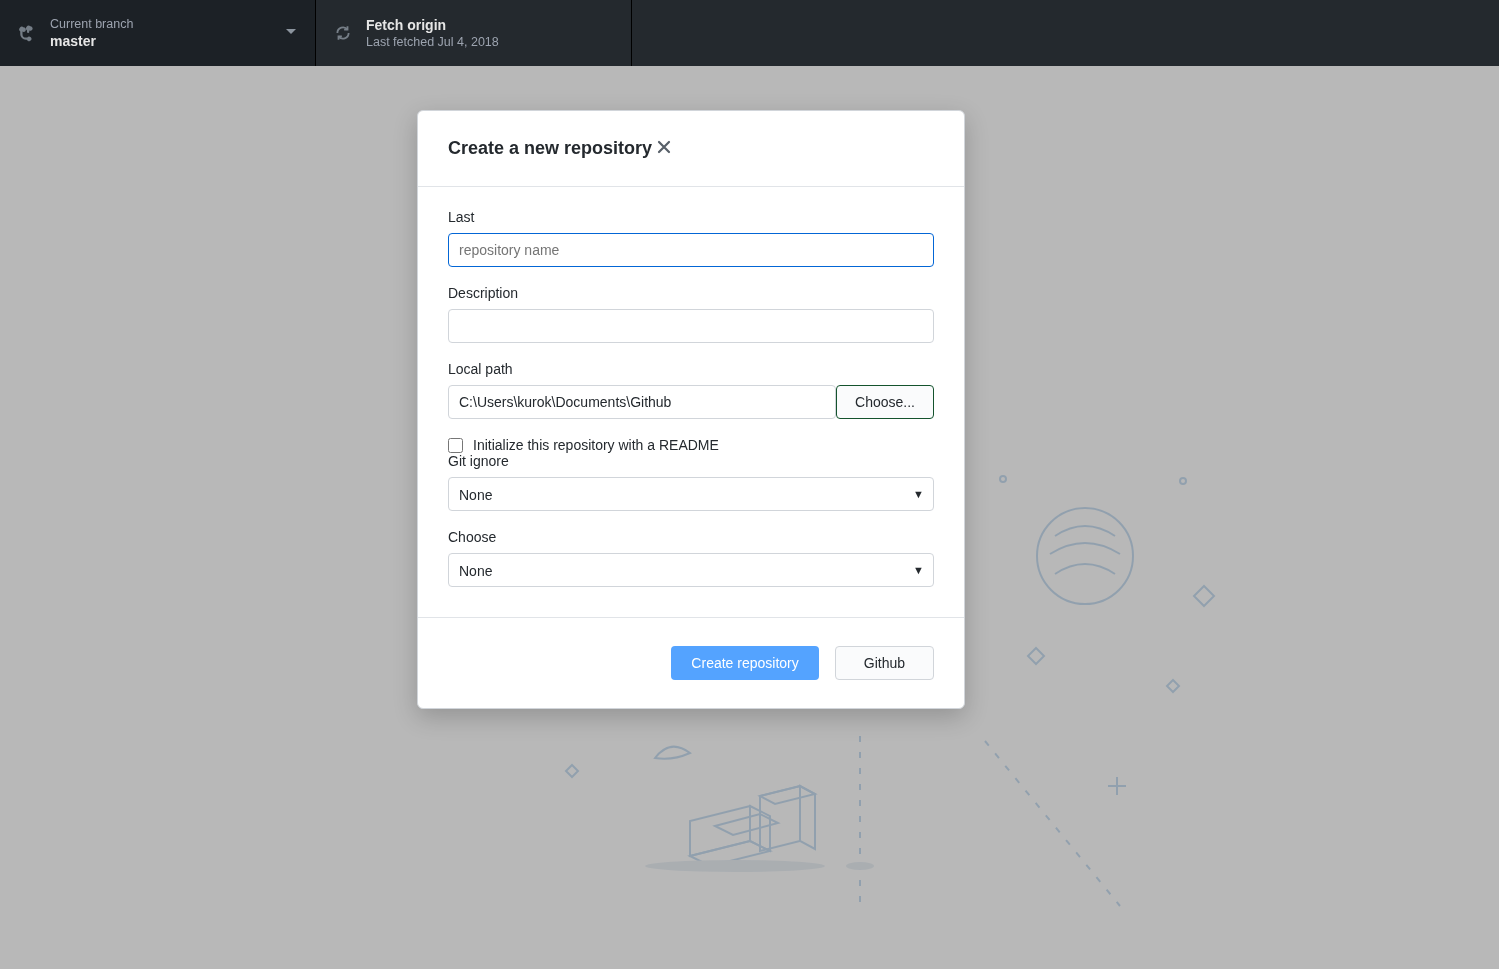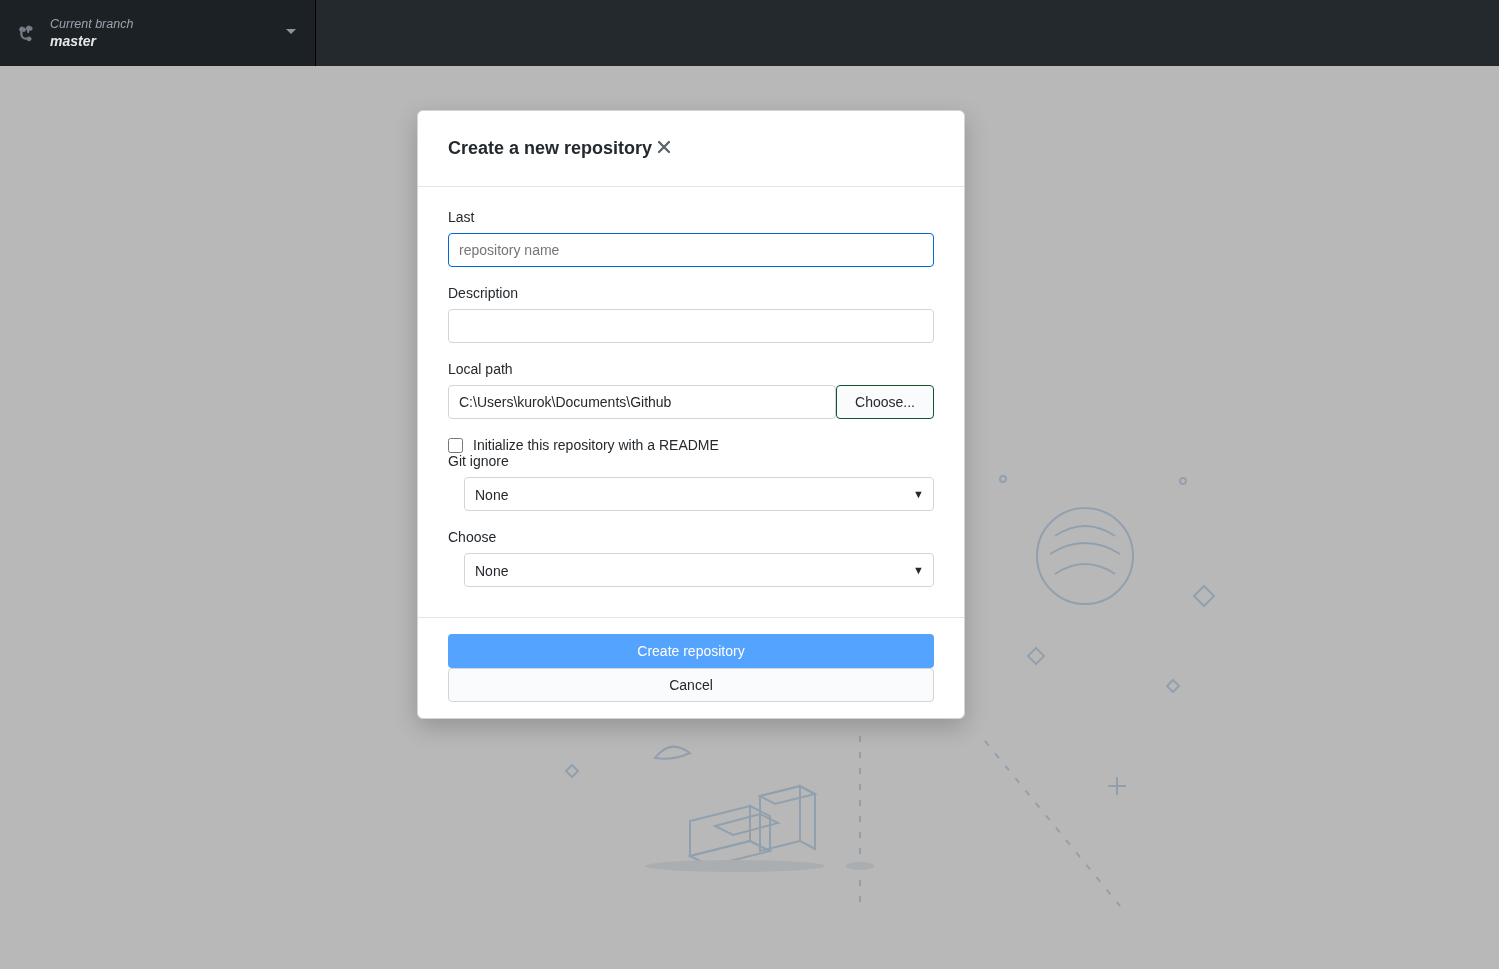--- a/index.html
+++ b/index.html
@@ -16,21 +16,20 @@
     height: 66px;
     background: #24292e;
     color: #fff;
   }
   .toolbar-section {
     display: flex;
     align-items: center;
     padding: 0 18px;
     border-right: 1px solid #000;
     position: relative;
-    font-style: italic;
   }
   .toolbar-section.branch { width: 316px; background:#1c2126; }
   .toolbar-section.fetch { width: 316px; }
   .tb-icon { width: 18px; height: 18px; margin-right: 14px; opacity:.8; }
   .tb-texts { display:flex; flex-direction:column; line-height:1.3; }
   .tb-label { font-size:12.5px; color:#9ca3af; }
   .tb-value { font-size:14px; color:#e6e6e6; font-weight:600; }
   .tb-sub { font-size:12.5px; color:#9ca3af; }
   .tb-caret { position:absolute; right:18px; top:50%; transform:translateY(-50%); color:#8b949e; }
   .backdrop {
@@ -73,27 +72,27 @@
   .path-row .text-input { flex:1; }
   .choose-btn {
     width:98px; height:34px;
     border:1px solid #14532d; border-radius:4px;
     background:#fafbfc; color:#24292e; font-size:14px;
     cursor:pointer;
   }
   .checkbox-row { display:flex; align-items:center; gap:10px; margin-top:6px; }
   .checkbox-row input { width:15px; height:15px; }
   .checkbox-row label { font-size:14px; color:#24292e; }
-  .select-wrap { position:relative;margin-left:16px; }
+  .select-wrap { position:relative; }
   .select-input { appearance:none; -webkit-appearance:none; padding-right:28px; cursor:pointer; background:#fff; }
   .select-caret { position:absolute; right:10px; top:50%; transform:translateY(-50%); pointer-events:none; font-size:11px; color:#24292e; }
   .dialog-footer {
     border-top:1px solid #e1e4e8;
-    padding:16px 30px;
-    display:flex; justify-content:flex-end; gap:0;flex-direction:column;
+    padding:28px 30px;
+    display:flex; justify-content:flex-end; gap:16px;
   }
   .primary-btn {
     height:34px; padding:0 20px;
     background:#54a3ff; border:none; border-radius:4px;
     color:#fff; font-size:14px; font-weight:500; cursor:pointer;
   }
   .secondary-btn {
     height:34px; padding:0 28px;
     background:#fafbfc; border:1px solid #d1d5da; border-radius:4px;
     color:#24292e; font-size:14px; cursor:pointer;
@@ -111,20 +110,32 @@
     </span>
     <div class="tb-texts">
       <span class="tb-label">Current branch</span>
       <span class="tb-value">master</span>
     </div>
     <span class="tb-caret">
       <svg width="12" height="12" viewBox="0 0 12 12" fill="#8b949e">
           <path d="M1 3l5 5 5-5"></path>
         </svg>
     </span>
+  </div>
+  <div class="toolbar-section fetch">
+    <span class="tb-icon">
+      <svg viewBox="0 0 16 16" width="18" height="18" fill="none" stroke="#8b949e" stroke-width="1.6">
+          <path d="M13 8a5 5 0 0 1-9 3M3 8a5 5 0 0 1 9-3"></path>
+          <path d="M12 2v3h-3M4 14v-3h3"></path>
+        </svg>
+    </span>
+    <div class="tb-texts">
+      <span class="tb-value" style="font-weight:600">Fetch origin</span>
+      <span class="tb-sub">Last fetched Jul 4, 2018</span>
+    </div>
   </div>
 </div>
 
 <svg class="bg-illustration" viewBox="0 0 1499 903">
   <g stroke="#6aa3d8" stroke-width="2" fill="none">
     <circle cx="1085" cy="490" r="48"></circle>
     <path d="M1055 470 q30 -20 60 0 M1050 488 q35 -22 70 0 M1055 508 q30 -20 60 0"></path>
     <path d="M860 670 L860 840" stroke-dasharray="6 10"></path>
     <path d="M985 675 L1120 840" stroke-dasharray="6 10"></path>
     <path d="M1028 590 l8 -8 8 8 -8 8z"></path>
@@ -206,15 +217,15 @@
           <option>None</option>
         </select>
         <span class="select-caret">▼</span>
       </div>
     </div>
 
   </div>
 
   <div class="dialog-footer">
     <button class="primary-btn">Create repository</button>
-    <button class="secondary-btn">Cancel</button>
+    <button class="secondary-btn">Github</button>
   </div>
 </div>
 
 </body></html>

